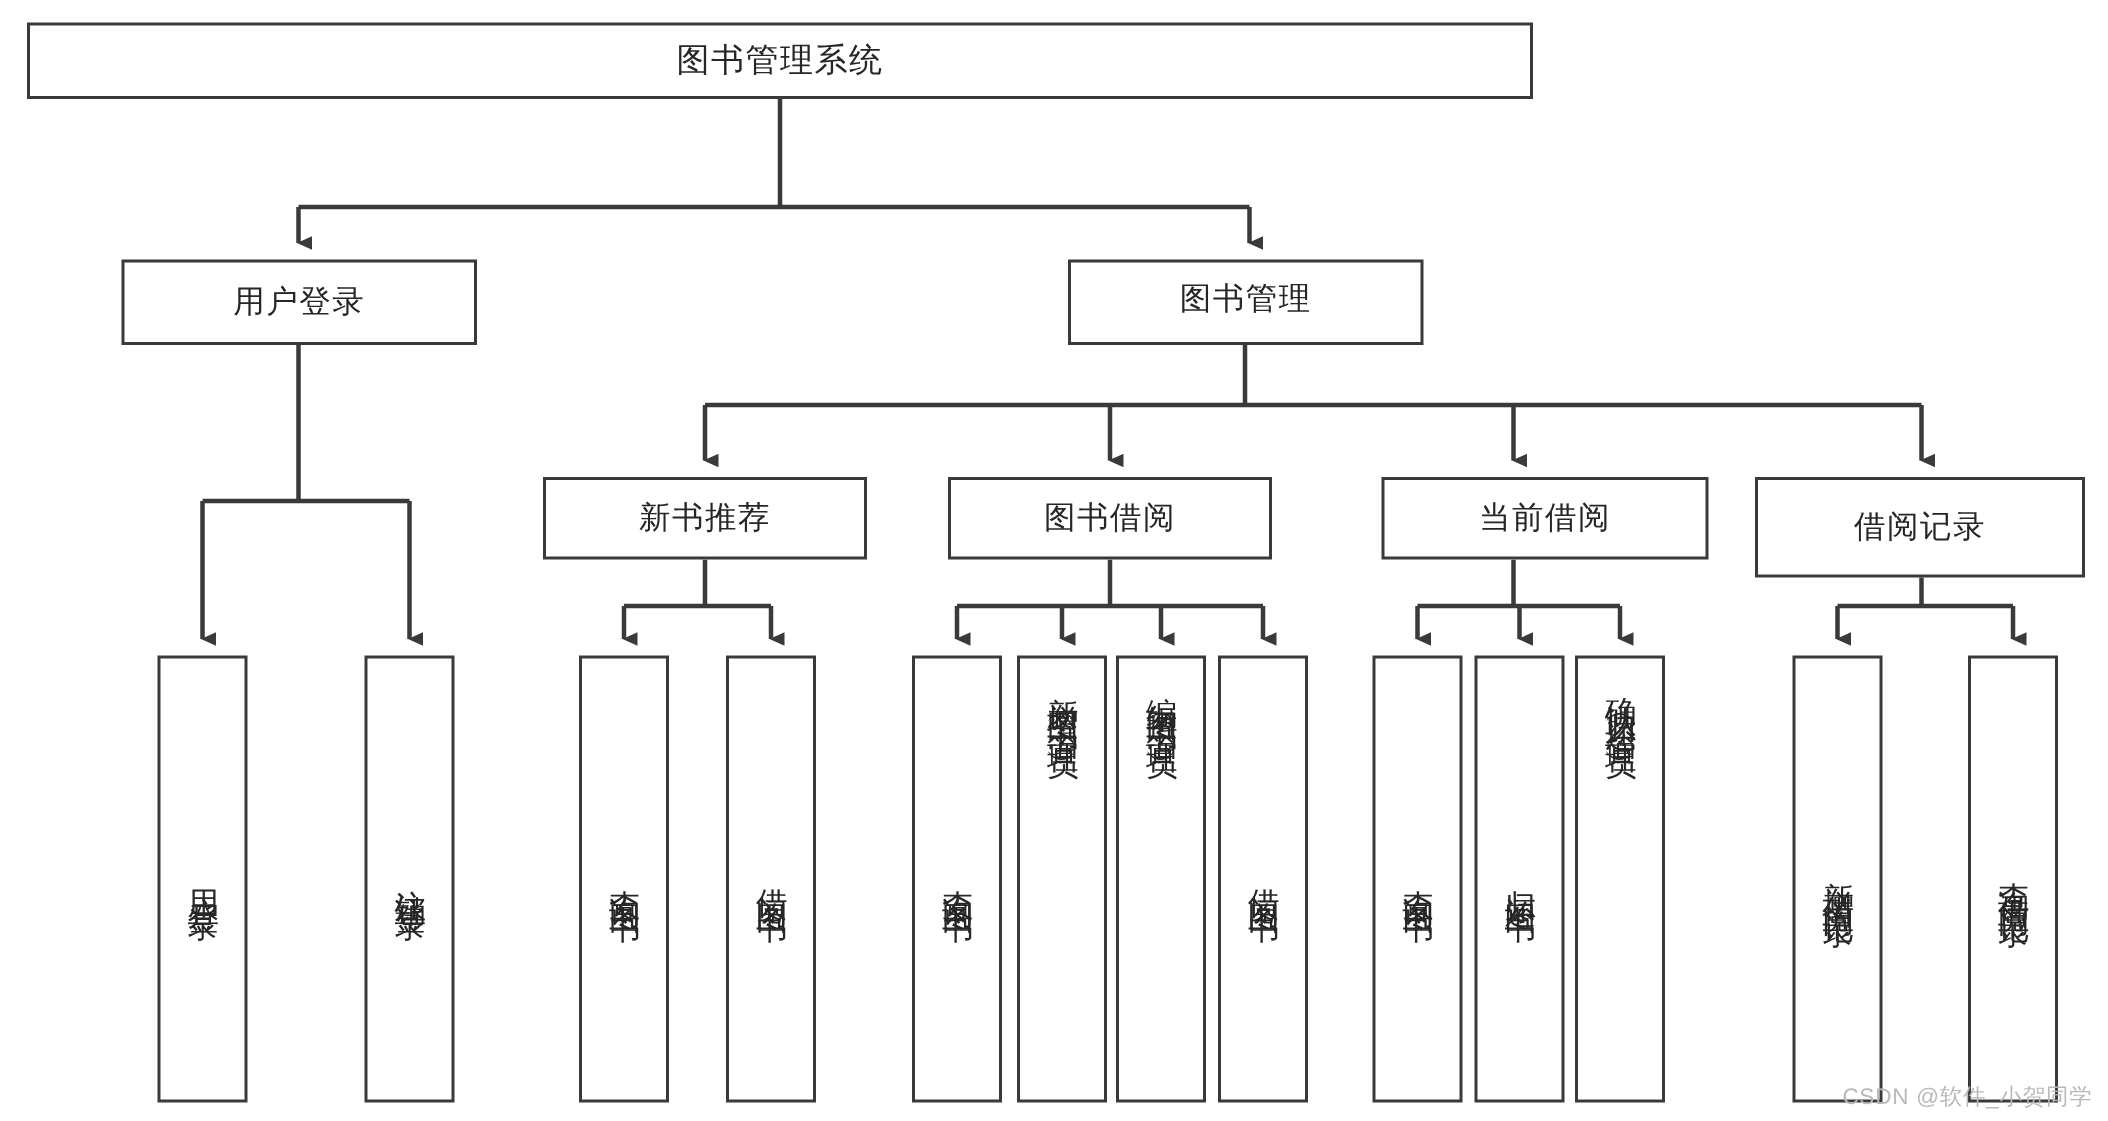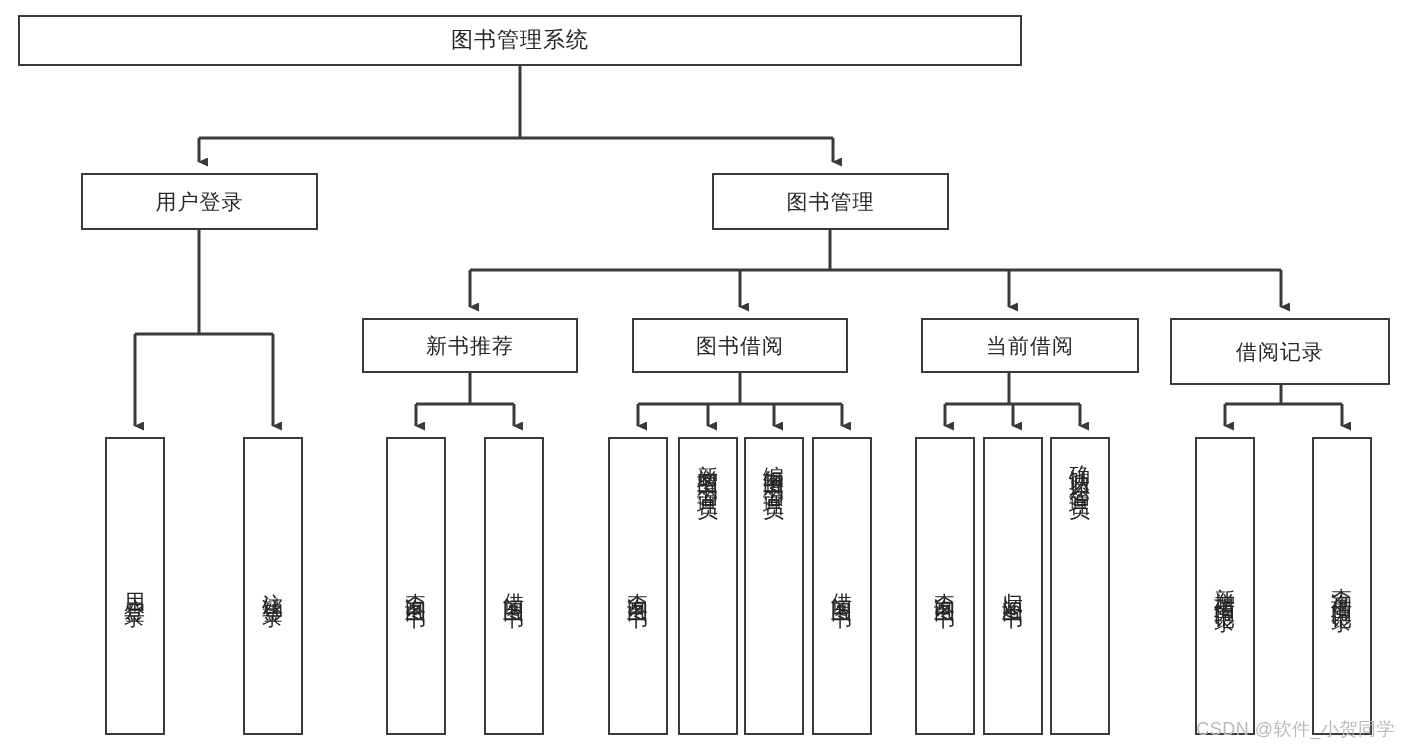--- a/index.html
+++ b/index.html
@@ -51,21 +51,21 @@
     line-height:1.0;
     white-space:nowrap;
   }
   .leaf.align-mid{align-items:center;}
   .leaf.align-top{align-items:flex-start;padding-top:9px;}
 
   .watermark{
     position:absolute;
     right:10px;
     bottom:6px;
-    font-size:18px;
+    font-size:15px;
     color:#b9b9b9;
     letter-spacing:0.5px;
     z-index:5;
     white-space:nowrap;
   }
 </style>
 </head>
 <body>
 
 <div id="stage">
@@ -120,21 +120,21 @@
     </g>
   </svg>
 
   <div class="node root" style="left:18px;top:15px;width:1004px;height:51px;">
     <span class="lbl">图书管理系统</span>
   </div>
 
   <div class="node" style="left:81px;top:173px;width:237px;height:57px;">
     <span class="lbl">用户登录</span>
   </div>
-  <div class="node" style="left:712px;top:173px;width:237px;height:57px;">
+  <div class="node" style="left:712px;top:173px;width:237px;height:57px;font-family:Liberation Mono, monospace;">
     <span class="lbl">图书管理</span>
   </div>
 
   <div class="node" style="left:362px;top:318px;width:216px;height:55px;">
     <span class="lbl">新书推荐</span>
   </div>
   <div class="node" style="left:632px;top:318px;width:216px;height:55px;">
     <span class="lbl">图书借阅</span>
   </div>
   <div class="node" style="left:900px;top:318px;width:218px;height:55px;margin-left:21px;">

